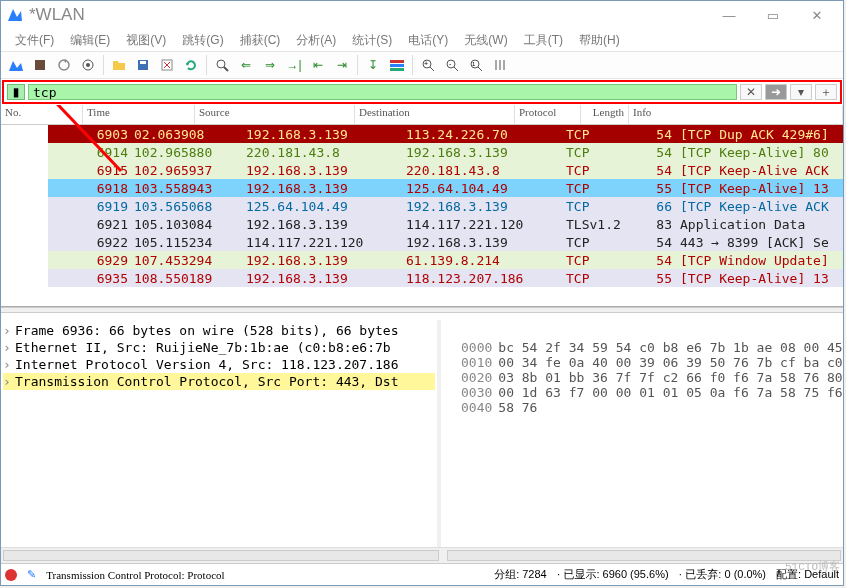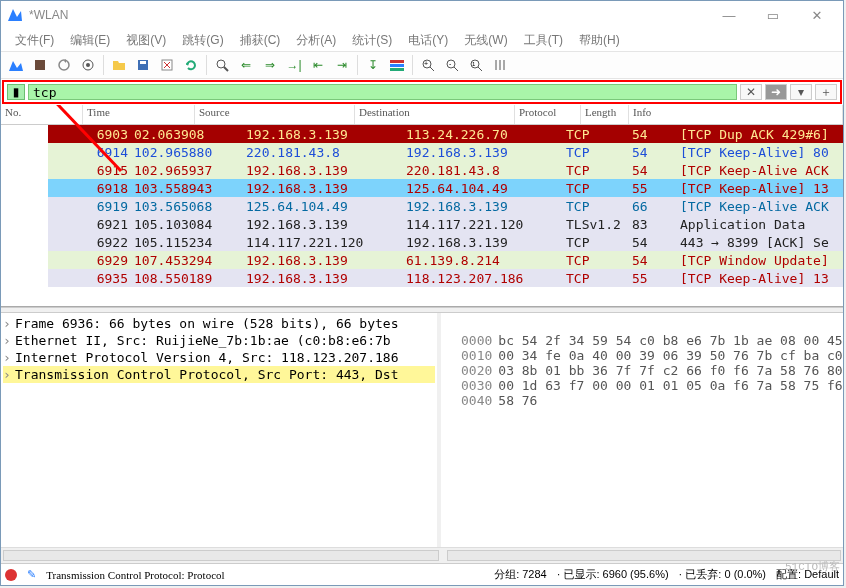--- a/index.html
+++ b/index.html
@@ -1,20 +1,20 @@
 <!DOCTYPE html>
 <html><head>
 <meta charset="utf-8">
 <style>
   * { box-sizing: border-box; margin: 0; padding: 0; }
   body { font-family: "Microsoft YaHei", "Segoe UI", sans-serif; font-size: 12px; background: #f0f0f0; width: 846px; height: 588px; overflow: hidden; position: relative; }
   .window { width: 844px; height: 586px; border: 1px solid #7a9ab8; background: #fff; display: flex; flex-direction: column; }
   .titlebar { height: 28px; background: #fff; display: flex; align-items: center; padding: 0 4px; color: #777; }
   .titlebar .app-icon { width: 16px; height: 16px; margin: 0 6px 0 2px; }
-  .titlebar .title { flex: 1; font-size: 12px; color: #888; }
+  .titlebar .title { flex: 1; font-size: 17px; color: #888; }
   .tb-btn { width: 44px; height: 28px; display: flex; align-items: center; justify-content: center; color: #888; font-size: 13px; }
   .menubar { height: 22px; display: flex; align-items: center; gap: 0; padding: 0 6px; color: #777; font-size: 12px; }
   .menubar span { padding: 2px 8px; }
   .toolbar { height: 28px; display: flex; align-items: center; gap: 2px; padding: 2px 4px; border-top: 1px solid #e5e5e5; border-bottom: 1px solid #e5e5e5; background: #fdfdfd; }
   .toolbar .sep { width: 1px; height: 20px; background: #ddd; margin: 0 2px; }
   .tbtn { width: 22px; height: 22px; display: flex; align-items: center; justify-content: center; border: 1px solid transparent; }
   .filterrow { height: 24px; display: flex; align-items: stretch; padding: 2px 3px; gap: 3px; border: 2px solid #ff0000; margin: 1px; }
   .bookmark-ico { width: 18px; display:flex; align-items:center; justify-content:center; background:#a7efae; border:1px solid #6bbf70;}
   .filter-input { flex: 1; background: #a9f5a9; border: 1px solid #7ac87a; padding: 0 4px; font-family: Consolas, monospace; font-size: 13px; outline: none; }
   .filter-btn { width: 22px; display:flex; align-items:center; justify-content:center; border:1px solid #ccc; background:#f8f8f8; font-size:12px; color:#555;}
@@ -23,24 +23,24 @@
   .plist-head div { padding: 1px 4px; border-right:1px solid #e0e0e0; font-family:"Microsoft YaHei"; font-size:11px; }
   .plist-body { overflow-y: auto; height: 182px; padding-left: 47px; }
   .prow { display: flex; height: 18px; align-items:center; }
   .prow div { padding: 0 4px; white-space: nowrap; overflow:hidden; }
   .c-no  { width: 42px; text-align:right;}
   .c-num { width:40px; text-align:right; padding-right:2px!important;}
   .c-time{ width:112px;}
   .c-src { width:160px;}
   .c-dst { width:160px;}
   .c-proto{width:66px;}
-  .c-len { width:48px; }
+  .c-len { width:48px; text-align:right;}
   .c-info{ flex:1;}
   .mid-split { height:6px; background:#f0f0f0; border-top:1px solid #ccc; border-bottom:1px solid #ccc;}
-  .lower { flex:1; display:flex; min-height:0; }
+  .lower { flex:1; display:flex; min-height:0;margin-top:7px; }
   .details { width: 440px; font-family:Consolas,monospace; font-size:13px; padding:2px; overflow:hidden; border-right:4px solid #f0f0f0; }
   .details .drow { white-space:nowrap; padding:1px 0;}
   .details .caret { display:inline-block; width:12px; color:#888;}
   .hexpane { flex:1; font-family:Consolas,monospace; font-size:13px; padding:20px; overflow:hidden; color:#555;}
   .hexrow { white-space:nowrap; }
   .hex-off{ color:#888; margin-right:6px;}
   .statusbar { height:22px; border-top:1px solid #ccc; display:flex; align-items:center; font-size:11px; gap:10px; padding:0 4px;}
   .arrow-overlay { position:absolute; pointer-events:none; }
   .highlight { background:#fff799;}
   .watermark{ position:absolute; right:6px; bottom:14px; font-size:11px; color:#bbb; font-family:Liberation Mono, monospace;}
@@ -196,21 +196,21 @@
         <div class="prow" style="background: rgb(164, 0, 0); color: rgb(255, 231, 146);">
           <div class="c-no"></div>
           <div class="c-num">6903</div>
           <div class="c-time">02.063908</div>
           <div class="c-src">192.168.3.139</div>
           <div class="c-dst">113.24.226.70</div>
           <div class="c-proto">TCP</div>
           <div class="c-len">54</div>
           <div class="c-info">[TCP Dup ACK 429#6]</div>
         </div>
-        <div class="prow" style="background: rgb(230, 243, 214); color: #1d4ed8;">
+        <div class="prow" style="background: rgb(230, 243, 214); color: #4d7c0f;">
           <div class="c-no"></div>
           <div class="c-num">6914</div>
           <div class="c-time">102.965880</div>
           <div class="c-src">220.181.43.8</div>
           <div class="c-dst">192.168.3.139</div>
           <div class="c-proto">TCP</div>
           <div class="c-len">54</div>
           <div class="c-info">[TCP Keep-Alive] 80</div>
         </div>
         <div class="prow" style="background: rgb(230, 243, 214); color: rgb(176, 0, 0);">

